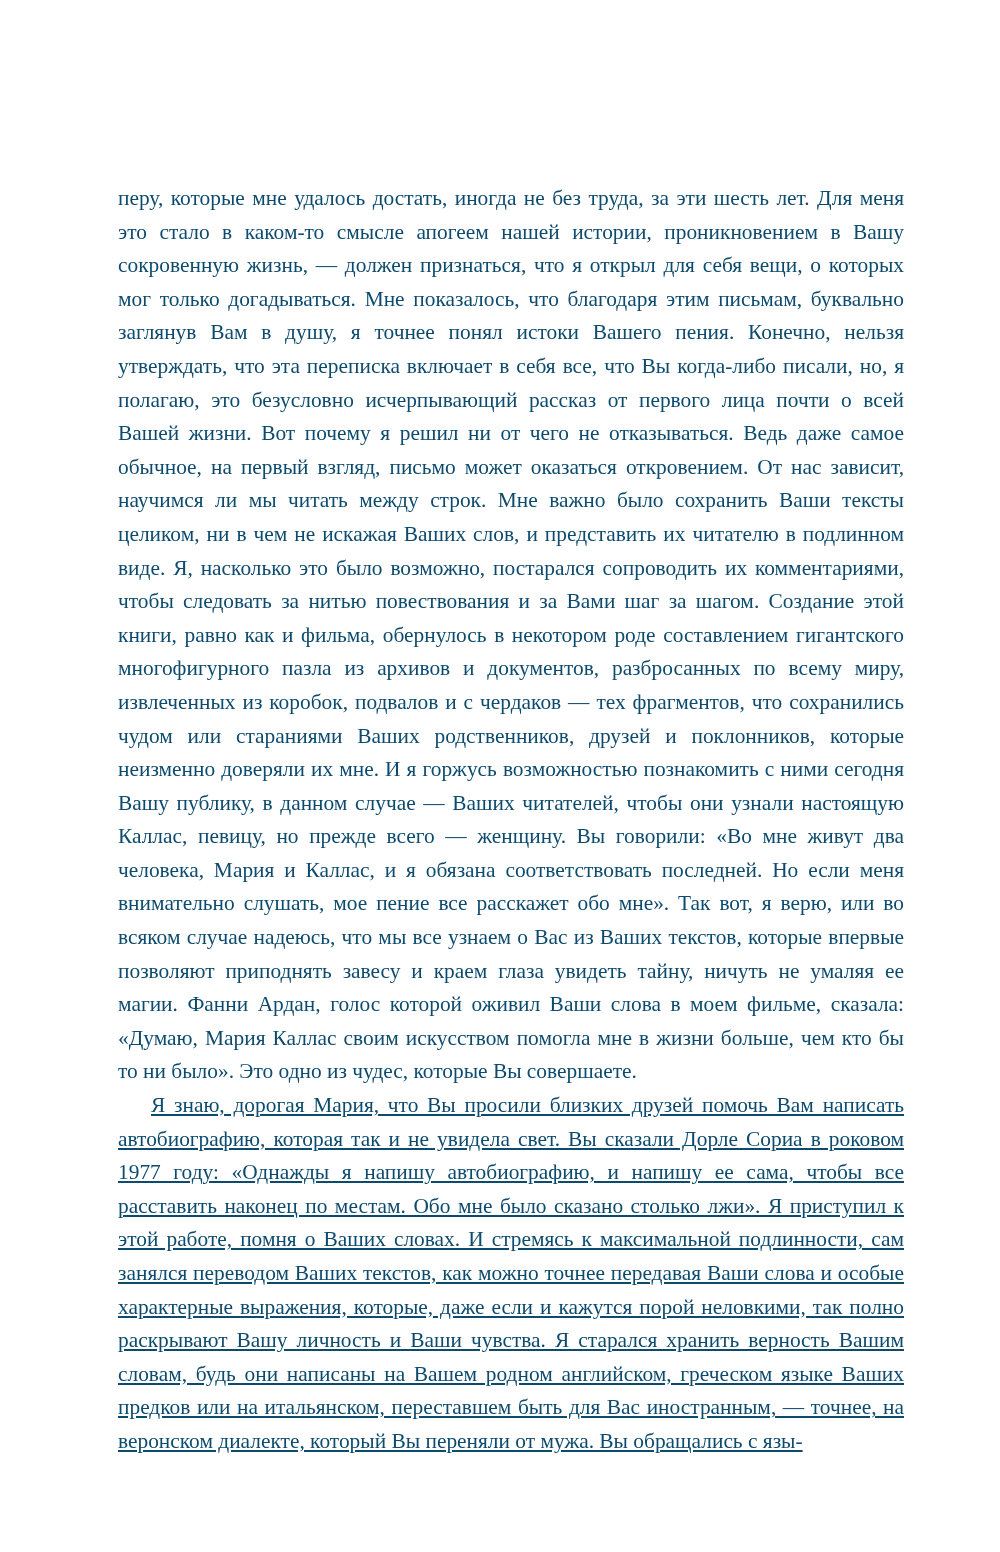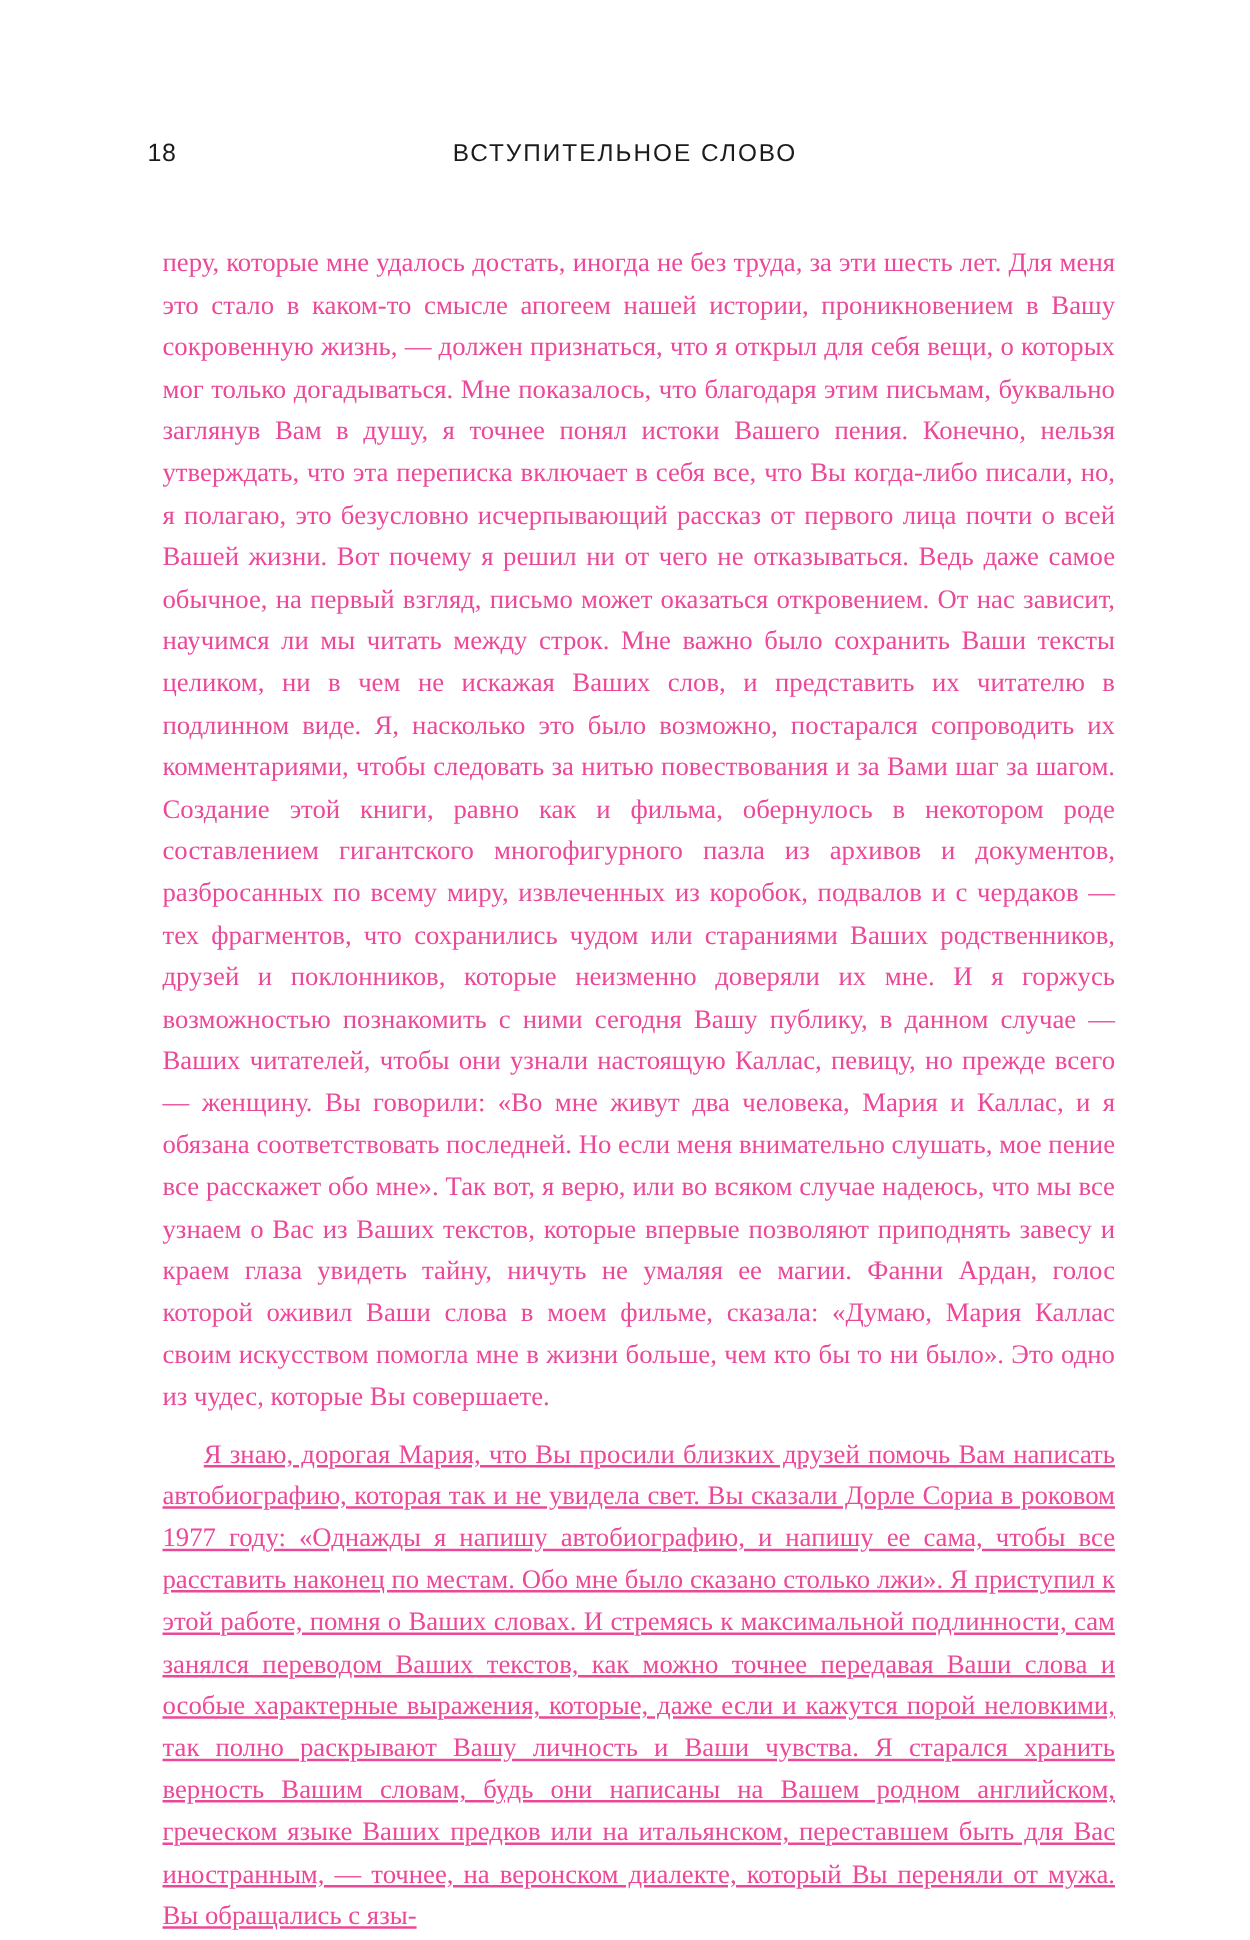--- a/index.html
+++ b/index.html
@@ -42,41 +42,37 @@
     color: #1b1b1b;
     margin-left: -60px;
   }
   .text-block {
     position: absolute;
     top: 182px;
     left: 118px;
     width: 786px;
   }
   .para {
-    margin: 12px;
+    margin: 0;
     font-size: 21.4px;
     line-height: 33.6px;
     text-align: justify;
     text-justify: inter-word;
     hyphens: manual;
-    color: #ec4899;
+    color: #0c4a6e;
   }
   .para.indent {
     text-indent: 33px;
     text-decoration: underline;
   }
 </style>
 </head>
 <body>
 
 <div class="page">
 
-  <div class="running-head">
-    <div class="folio">18</div>
-    <div class="head-title">ВСТУПИТЕЛЬНОЕ СЛОВО</div>
-  </div>
 
   <div class="text-block">
     <p class="para">перу, которые мне удалось достать, иногда не без труда, за эти шесть лет. Для меня это стало в каком-то смысле апогеем нашей истории, проникновением в Вашу сокровенную жизнь, — должен признаться, что я открыл для себя вещи, о которых мог только догадываться. Мне показалось, что благодаря этим письмам, буквально заглянув Вам в душу, я точнее понял истоки Вашего пения. Конечно, нельзя утверждать, что эта переписка включает в себя все, что Вы когда-либо писали, но, я полагаю, это безусловно исчерпывающий рассказ от первого лица почти о всей Вашей жизни. Вот почему я решил ни от чего не отказываться. Ведь даже самое обычное, на первый взгляд, письмо может оказаться откровением. От нас зависит, научимся ли мы читать между строк. Мне важно было сохранить Ваши тексты целиком, ни в чем не искажая Ваших слов, и представить их читателю в подлинном виде. Я, насколько это было возможно, постарался сопроводить их комментариями, чтобы следовать за нитью повествования и за Вами шаг за шагом. Создание этой книги, равно как и фильма, обернулось в некотором роде составлением гигантского многофигурного пазла из архивов и документов, разбросанных по всему миру, извлеченных из коробок, подвалов и с чердаков — тех фрагментов, что сохранились чудом или стараниями Ваших родственников, друзей и поклонников, которые неизменно доверяли их мне. И я горжусь возможностью познакомить с ними сегодня Вашу публику, в данном случае — Ваших читателей, чтобы они узнали настоящую Каллас, певицу, но прежде всего — женщину. Вы говорили: «Во мне живут два человека, Мария и Каллас, и я обязана соответствовать последней. Но если меня внимательно слушать, мое пение все расскажет обо мне». Так вот, я верю, или во всяком случае надеюсь, что мы все узнаем о Вас из Ваших текстов, которые впервые позволяют приподнять завесу и краем глаза увидеть тайну, ничуть не умаляя ее магии. Фанни Ардан, голос которой оживил Ваши слова в моем фильме, сказала: «Думаю, Мария Каллас своим искусством помогла мне в жизни больше, чем кто бы то ни было». Это одно из чудес, которые Вы совершаете.</p>
     <p class="para indent">Я знаю, дорогая Мария, что Вы просили близких друзей помочь Вам написать автобиографию, которая так и не увидела свет. Вы сказали Дорле Сориа в роковом 1977 году: «Однажды я напишу автобиографию, и напишу ее сама, чтобы все расставить наконец по местам. Обо мне было сказано столько лжи». Я приступил к этой работе, помня о Ваших словах. И стремясь к максимальной подлинности, сам занялся переводом Ваших текстов, как можно точнее передавая Ваши слова и особые характерные выражения, которые, даже если и кажутся порой неловкими, так полно раскрывают Вашу личность и Ваши чувства. Я старался хранить верность Вашим словам, будь они написаны на Вашем родном английском, греческом языке Ваших предков или на итальянском, переставшем быть для Вас иностранным, — точнее, на веронском диалекте, который Вы переняли от мужа. Вы обращались с язы-</p>
   </div>
 
 </div>
 
 </body></html>

